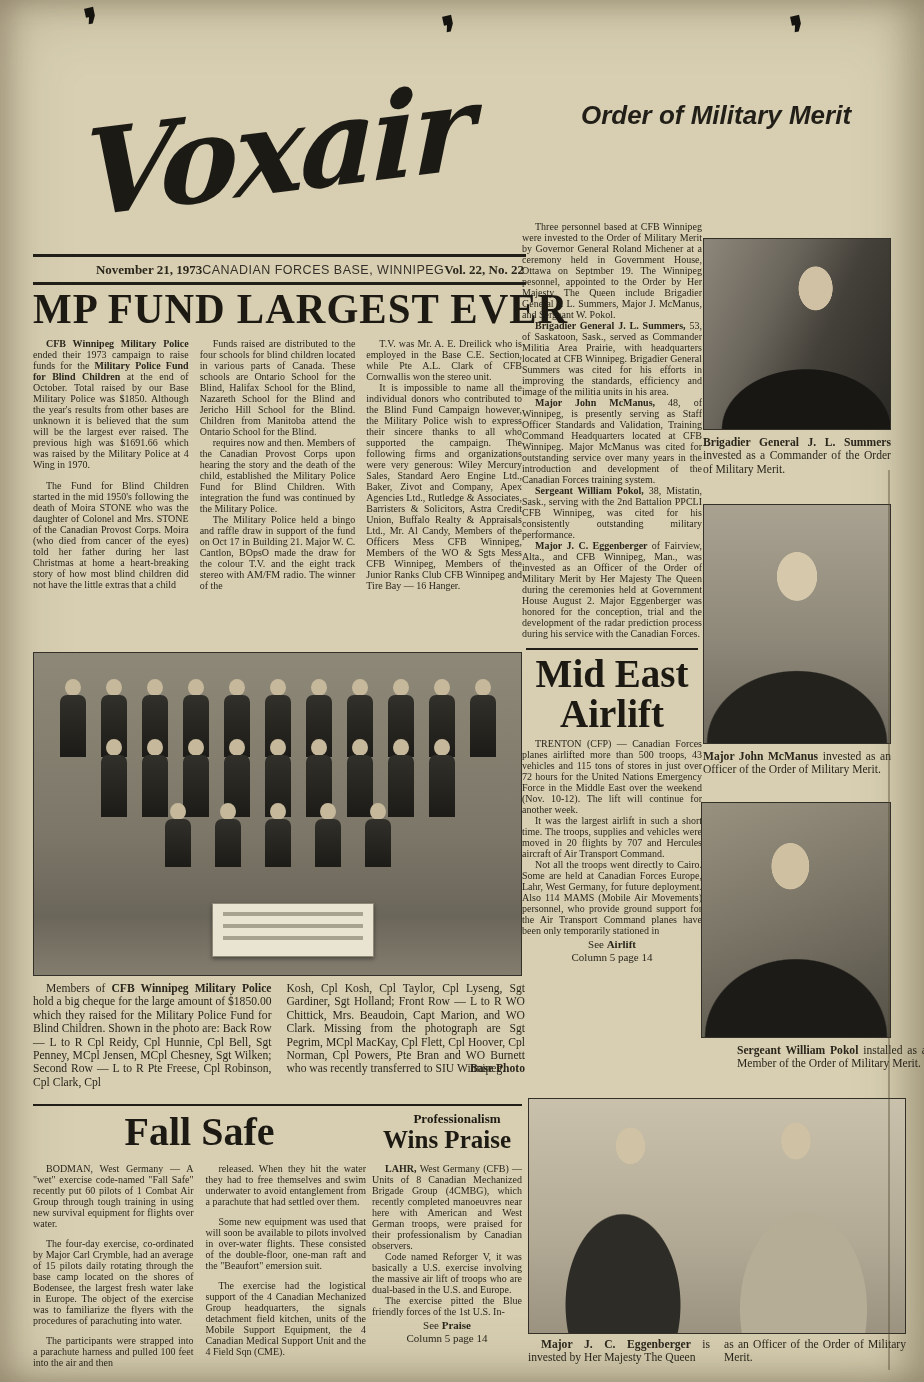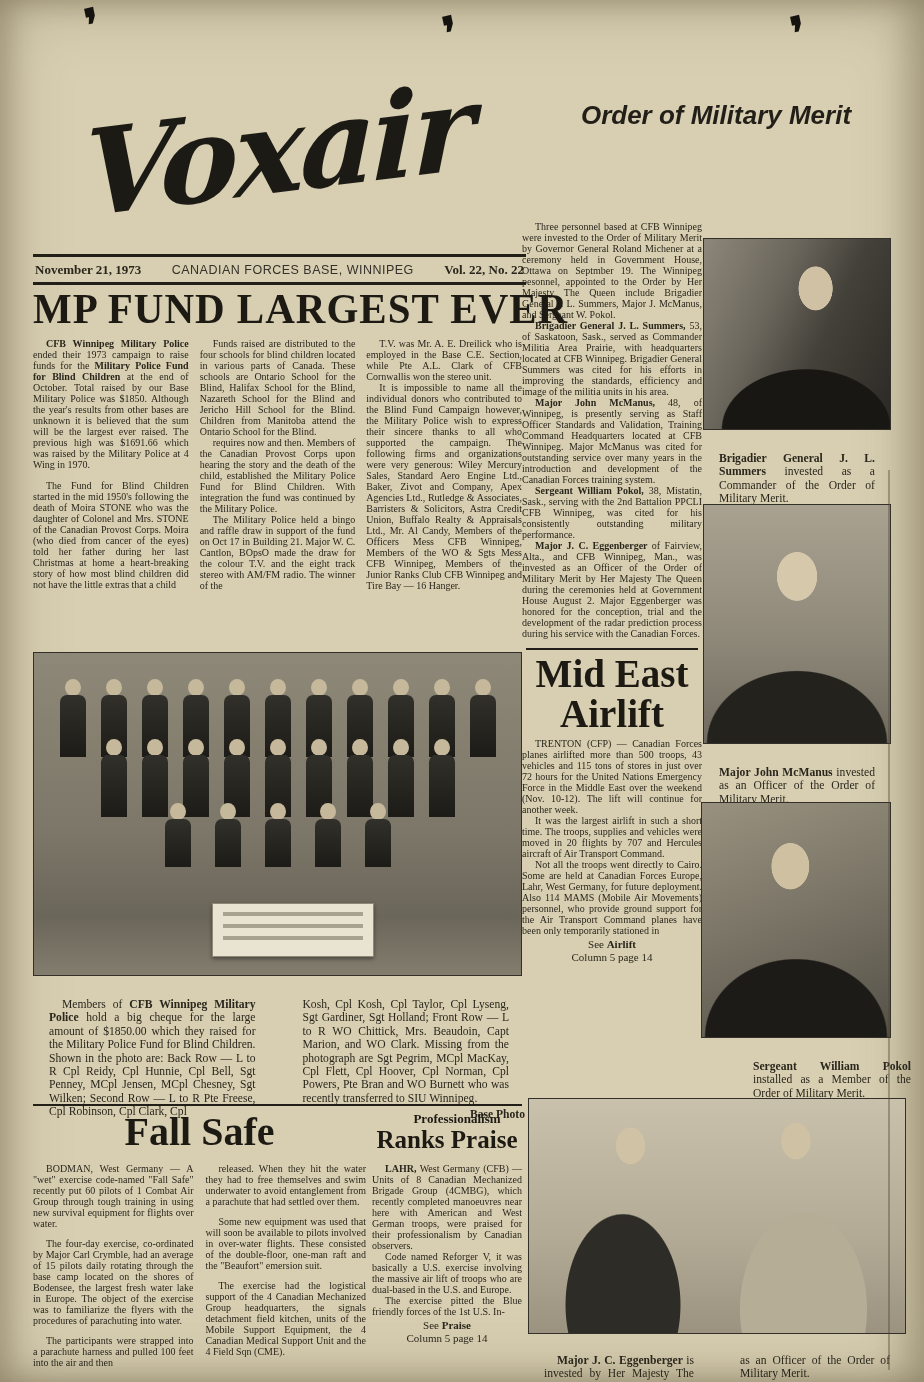--- a/index.html
+++ b/index.html
@@ -18,21 +18,21 @@
     display:flex;align-items:center;justify-content:center;
   }
   .logo span{
     font-family:"DejaVu Serif",serif;font-style:italic;font-weight:bold;
     font-size:118px;color:#1c1a15;transform:rotate(-7deg) skewX(-8deg);
     letter-spacing:-4px;
   }
   .dateline{
     position:absolute;left:33px;top:254px;width:489px;
     border-top:3px solid #221f18;border-bottom:3px solid #221f18;
-    padding:5px 2px 4px 2px;display:flex;justify-content:space-between;align-items:baseline;
+    padding:5px 2px 4px 2px;display:flex;justify-content:flex-end;align-items:baseline;
   }
   .dateline .d-left,.dateline .d-right{font-weight:bold;font-size:13px;}
   .dateline .d-center{font-family:"Liberation Sans",sans-serif;font-size:12.5px;letter-spacing:.5px;color:#35302a;}
   
   .invested-head{position:absolute;left:520px;top:94px;width:392px;text-align:center;}
   .invested-head h1{margin:0;font-size:37px;line-height:1.12;font-weight:bold;color:#221f18;letter-spacing:.5px;}
   .invested-head h2{margin:6px 0 0 0;font-family:"Liberation Sans",sans-serif;font-style:italic;font-weight:bold;font-size:26px;color:#221f18;}
   
   .mp-headline{position:absolute;left:33px;top:284px;width:489px;text-align:center;
     font-size:41px;font-weight:bold;letter-spacing:1px;color:#1d1a14;white-space:nowrap;transform:scaleY(1.05);}
@@ -81,21 +81,21 @@
   .fig{position:relative;width:26px;height:78px;}
   .fig::before{content:"";position:absolute;top:0;left:5px;width:16px;height:17px;border-radius:50%;background:#c6b89b;}
   .fig::after{content:"";position:absolute;top:16px;left:0;right:0;bottom:0;background:linear-gradient(180deg,#32302a,#1d1b17);border-radius:7px 7px 0 0;}
   .fig.sit{height:64px;}
   .cheque{position:absolute;left:178px;top:250px;width:160px;height:52px;background:#e9e4d2;border:1px solid #8e8876;
     box-shadow:0 2px 4px rgba(0,0,0,.4);}
   .cheque i{display:block;height:4px;margin:8px 10px 0 10px;background:#a8a291;}
   
   .caption{font-size:11.6px;line-height:13.4px;text-align:justify;color:#2a261c;}
   .caption b{font-weight:bold;}
-  .caption p{margin:16px;}
+  .caption p{margin:0;}
   .group-caption{position:absolute;left:33px;top:982px;width:492px;display:flex;gap:15px;}
   .group-caption .ccol{flex:1;}
   .group-caption .ccol p{text-indent:13px;}
   .group-caption .ccol.ccol-r p{text-indent:0;}
   .caption .credit{float:right;font-weight:bold;}
   .section-rule{position:absolute;left:33px;top:1104px;width:489px;border-top:2px solid #221f18;}
   
   .fallsafe{position:absolute;left:33px;top:1112px;width:333px;}
   .fallsafe .fs-head{font-size:40px;}
   .fallsafe .fs-cols{display:flex;gap:12px;margin-top:10px;}
@@ -238,21 +238,21 @@
         <p><span>released. When they hit the water they had to free themselves and swim underwater to avoid entanglement from a parachute that had settled over them.</span></p>
         <p class="gap"><span>Some new equipment was used that will soon be available to pilots involved in over-water flights. These consisted of the double-floor, one-man raft and the "Beaufort" emersion suit.</span></p>
         <p class="gap"><span>The exercise had the logistical support of the 4 Canadian Mechanized Group headquarters, the signals detachment field kitchen, units of the Mobile Support Equipment, the 4 Canadian Medical Support Unit and the 4 Field Sqn (CME).</span></p>
       </div>
     </div>
   </div>
 
   <div class="praise">
     <div class="sec-head">
       <span class="l1">Professionalism</span>
-      <span class="l2">Ranks Praise</span>
+      <span class="l2">Wins Praise</span>
     </div>
     <div class="bodytext">
       <p><b>LAHR, </b><span>West Germany (CFB) — Units of 8 Canadian Mechanized Brigade Group (4CMBG), which recently completed manoeuvres near here with American and West German troops, were praised for their professionalism by Canadian observers.</span></p>
       <p><span>Code named Reforger V, it was basically a U.S. exercise involving the massive air lift of troops who are dual-based in the U.S. and Europe.</span></p>
       <p><span>The exercise pitted the Blue friendly forces of the 1st U.S. In-</span></p>
       <div class="see-ref">
         <div><span>See </span><b>Praise</b></div>
         <div>Column 5 page 14</div>
       </div>
     </div>

